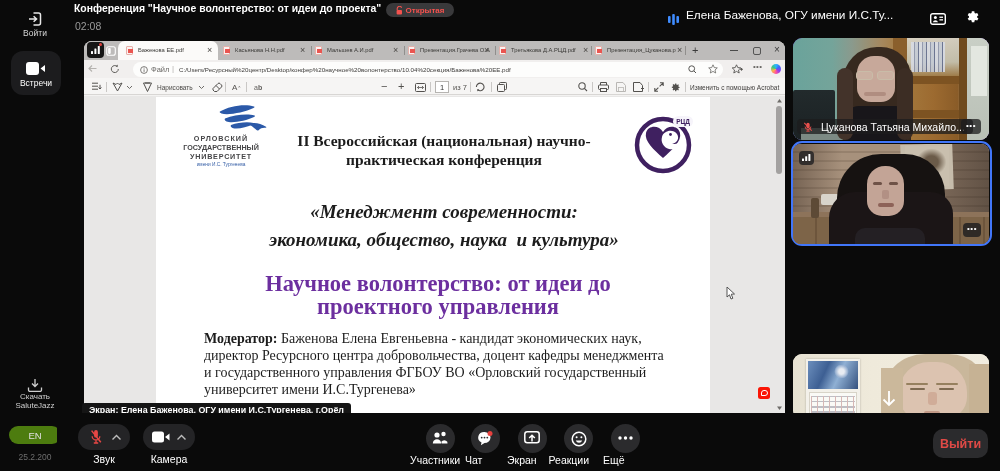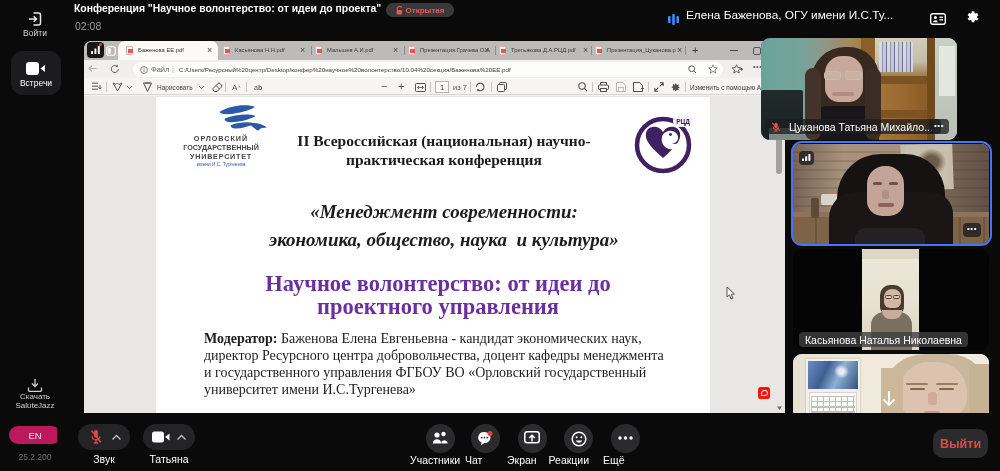--- a/index.html
+++ b/index.html
@@ -68,21 +68,21 @@
       </svg>
     <div class="abs" style="left:0; top:27px; width:50px; text-align:center; color:#fff; font-size:8.5px;">Встречи</div>
   </div>
   <div class="abs" style="left:27px; top:378px;">
     <svg width="16" height="13" viewBox="0 0 16 13">
         <path d="M8 0v7M5 4.5 8 7.5 11 4.5" fill="none" stroke="#cfcfcf" stroke-width="1.3"></path>
         <path d="M1.5 8.5v2.5a1.5 1.5 0 0 0 1.5 1.5h10a1.5 1.5 0 0 0 1.5-1.5V8.5" fill="none" stroke="#cfcfcf" stroke-width="1.3"></path>
       </svg>
   </div>
   <div class="abs" style="left:0; top:392px; width:70px; text-align:center; color:#d0d0d0; font-size:8px; line-height:9px;">Скачать<br>SaluteJazz</div>
-  <div class="abs" style="left:9px; top:426px; width:52px; height:18px; background:#be185d; border-radius:9px; color:#e0e0e0; font-size:9.5px; display:flex; align-items:center; justify-content:center;">EN</div>
+  <div class="abs" style="left:9px; top:426px; width:52px; height:18px; background:#4d7c0f; border-radius:9px; color:#e0e0e0; font-size:9.5px; display:flex; align-items:center; justify-content:center;">EN</div>
   <div class="abs" style="left:0; top:452px; width:70px; text-align:center; color:#6e6e6e; font-size:8.5px;">25.2.200</div>
 
   <div id="browser" class="abs" style="left:84px; top:41px; width:701px; height:372px; border-radius:8px 8px 0 0; background:#f3f2f1; overflow:hidden;">
 
     <div class="abs" style="left:0; top:0; width:701px; height:19px; background:#bdbbba;"></div>
     <svg class="abs" style="left:22px; top:5px;" width="10" height="10" viewBox="0 0 10 10">
         <rect x="0.7" y="0.7" width="8.6" height="8.6" rx="2" fill="none" stroke="#fff" stroke-width="1.1"></rect>
         <rect x="2.1" y="2.1" width="2.6" height="5.8" rx="0.8" fill="#fff"></rect>
       </svg>
     <div class="tab-active abs" style="left:34px; top:0px; width:100px; height:19px; background:#fbfaf9; border-radius:7px 7px 0 0;"></div>
@@ -275,22 +275,23 @@
 
   <div class="abs" style="left:87px; top:42px; width:17px; height:16px; background:#161616; border-radius:4px;">
     <svg class="abs" style="left:4px; top:4px;" width="9" height="8" viewBox="0 0 9 8">
         <rect x="0" y="5" width="2" height="3" rx=".5" fill="#fff"></rect>
         <rect x="3.4" y="2.5" width="2" height="5.5" rx=".5" fill="#fff"></rect>
         <rect x="6.8" y="0" width="2" height="8" rx=".5" fill="#fff"></rect>
       </svg>
     <div class="abs" style="left:11.5px; top:0.5px; width:3.2px; height:3.2px; border-radius:50%; background:#e0403d;"></div>
   </div>
 
-
-  <div class="abs" style="left:761px; top:38px; width:196px; height:102px; border-radius:9px; overflow:hidden; background:#6d28d9;">
+  <div class="abs" style="left:82px; top:403px; height:13px; background:#151515; border-radius:3px; color:#fff; font-size:8.9px; font-weight:bold; display:flex; align-items:center; padding:0 7px; white-space:nowrap;">Экран: Елена Баженова, ОГУ имени И.С.Тургенева, г.Орёл</div>
+
+  <div class="abs" style="left:793px; top:38px; width:196px; height:102px; border-radius:9px; overflow:hidden; background:#6d28d9;">
     <div class="abs" style="left:0; top:0; width:100%; height:100%; background:linear-gradient(90deg,#6aa39b 0%,#74a49a 20%,#8a9a8d 30%,#a5885f 45%,#a57a3e 55%,#9c6a30 72%,#8a5c28 84%,#b9bfb4 90%,#d4d9d0 100%);"></div>
     <div class="abs" style="left:108px; top:0px; width:60px; height:40px; background:linear-gradient(180deg,#e4e7e2 0%,#cfd4c8 60%,#9d7840 100%); opacity:.8;"></div>
     <div class="abs" style="left:118px; top:4px; width:34px; height:30px; background:repeating-linear-gradient(90deg,#d8dce6 0 3px,#8a93ad 3px 4px,#c5ccd8 4px 7px,#5c688c 7px 8px); opacity:.85;"></div>
     <div class="abs" style="left:100px; top:0px; width:14px; height:102px; background:#8a5f2c;"></div>
     <div class="abs" style="left:100px; top:38px; width:75px; height:8px; background:#7d5322;"></div>
     <div class="abs" style="left:100px; top:72px; width:75px; height:8px; background:#7d5322;"></div>
     <div class="abs" style="left:166px; top:0px; width:8px; height:102px; background:#6f4a1e;"></div>
     <div class="abs" style="left:174px; top:0px; width:22px; height:102px; background:linear-gradient(180deg,#c9cfc6,#b9c0b6);"></div>
     <div class="abs" style="left:178px; top:8px; width:16px; height:50px; background:#e3e7e0;"></div>
     <div class="abs" style="left:0px; top:52px; width:42px; height:50px; background:linear-gradient(180deg,#222a2c,#1b2123); border-radius:2px;"></div>
@@ -337,31 +338,20 @@
     <div class="abs" style="left:6px; top:7px; width:15px; height:14px; background:rgba(30,30,32,.8); border-radius:4px;">
       <svg class="abs" style="left:3px; top:3.5px;" width="9" height="7" viewBox="0 0 9 7">
           <rect x="0" y="4.5" width="2" height="2.5" rx=".5" fill="#fff"></rect>
           <rect x="3.2" y="2.2" width="2" height="4.8" rx=".5" fill="#fff"></rect>
           <rect x="6.4" y="0" width="2" height="7" rx=".5" fill="#fff"></rect>
         </svg>
     </div>
     <div class="abs" style="left:170px; top:79px; width:18px; height:14px; background:rgba(28,28,30,.8); border-radius:4px; color:#fff; font-size:8px; text-align:center; line-height:12px; letter-spacing:.5px;">•••</div>
   </div>
 
-  <div class="abs" style="left:793px; top:249px; width:196px; height:101px; border-radius:9px; overflow:hidden; background:#050505;">
-    <div class="abs" style="left:69px; top:0px; width:57px; height:101px; background:linear-gradient(180deg,#ece8da 0%,#e6e1d0 55%,#d9d2bd 100%);"></div>
-    <div class="abs" style="left:69px; top:0px; width:57px; height:10px; background:#dcd6c4;"></div>
-    <div class="abs" style="left:87px; top:36px; width:24px; height:30px; background:#4a3a30; border-radius:10px 10px 8px 8px;"></div>
-    <div class="abs" style="left:91px; top:40px; width:17px; height:19px; background:#d2b6a6; border-radius:8px 8px 6px 6px;"></div>
-    <div class="abs" style="left:91.5px; top:46px; width:7px; height:4px; border:1px solid #4e4238; border-radius:1.5px; background:rgba(255,255,255,.2);"></div>
-    <div class="abs" style="left:100px; top:46px; width:7px; height:4px; border:1px solid #4e4238; border-radius:1.5px; background:rgba(255,255,255,.2);"></div>
-    <div class="abs" style="left:78px; top:63px; width:41px; height:38px; background:#79705f; border-radius:13px 13px 0 0;"></div>
-    <div class="abs" style="left:89px; top:61px; width:20px; height:9px; background:#c9ad9c; border-radius:0 0 8px 8px;"></div>
-    <div class="abs" style="left:6px; top:83px; height:15px; background:rgba(62,62,64,.8); border-radius:4px; display:flex; align-items:center; padding:0 6px; color:#fff; font-size:10.5px; white-space:nowrap;">Касьянова Наталья Николаевна</div>
-  </div>
 
   <div class="abs" style="left:793px; top:354px; width:196px; height:64.5px; border-radius:9px; overflow:hidden; background:#ebe6d8;">
     <div class="abs" style="left:0; top:0; width:100%; height:100%; background:linear-gradient(90deg,#e7e2d2 0%,#efeadb 40%,#f1ecdf 100%);"></div>
     <div class="abs" style="left:13px; top:5px; width:54px; height:60px; background:#f3f1ea; box-shadow:0 0 2px rgba(0,0,0,.25);"></div>
     <div class="abs" style="left:15px; top:7px; width:50px; height:28px; background:linear-gradient(115deg,#6c8fbd 0%,#3d5f93 35%,#8fb0d4 60%,#35517e 100%);"></div>
     <div class="abs" style="left:40px; top:11px; width:17px; height:13px; background:radial-gradient(circle at 50% 50%, #e8ecf2 0 25%, #9fb6d4 55%, rgba(0,0,0,0) 68%);"></div>
     <div class="abs" style="left:16px; top:38px; width:48px; height:24px; background:#fafaf6; border:1px solid #d8d4c8;"></div>
     <div class="abs" style="left:18px; top:42px; width:44px; height:18px; background:repeating-linear-gradient(90deg,#a66 0 1.5px,rgba(0,0,0,0) 1.5px 6px), repeating-linear-gradient(180deg,#778 0 1.5px,rgba(0,0,0,0) 1.5px 5px); opacity:.45;"></div>
 
     <div class="abs" style="left:88px; top:0px; width:108px; height:65px; background:#c9b79b; border-radius:44px 40px 0 0;"></div>
@@ -396,21 +386,21 @@
 
   <div class="abs" style="left:143px; top:424px; width:52px; height:26px; background:#242426; border-radius:13px;">
     <svg class="abs" style="left:9px; top:7px;" width="18" height="12" viewBox="0 0 18 12">
         <rect x="0" y="0.5" width="12" height="11" rx="2.5" fill="#fff"></rect>
         <path d="M13 6 17.5 2.5 v7z" fill="#fff"></path>
       </svg>
     <svg class="abs" style="left:33px; top:10px;" width="11" height="7" viewBox="0 0 11 7">
         <path d="M1.5 5.5 5.5 1.5 9.5 5.5" fill="none" stroke="#bdbdbd" stroke-width="1.4"></path>
       </svg>
   </div>
-  <div class="abs" style="left:143px; top:453px; width:52px; text-align:center; color:#fff; font-size:10.5px;">Татьяна</div>
+  <div class="abs" style="left:143px; top:453px; width:52px; text-align:center; color:#fff; font-size:10.5px;">Камера</div>
 
   <div class="abs cbtn" style="left:425.5px;">
     <svg style="margin:7px 0 0 6.5px;" width="16" height="14" viewBox="0 0 16 14">
         <circle cx="5" cy="4" r="2.6" fill="#fff"></circle>
         <path d="M0.8 12.5 a4.2 4.2 0 0 1 8.4 0z" fill="#fff"></path>
         <circle cx="11.5" cy="3" r="2.2" fill="#fff"></circle>
         <path d="M9.3 10.8 a3.6 3.6 0 0 1 6 0 l.2 1.7 h-5.8z" fill="#fff"></path>
       </svg>
   </div>
   <div class="abs clbl" style="left:410px; width:60px;">Участники</div>

